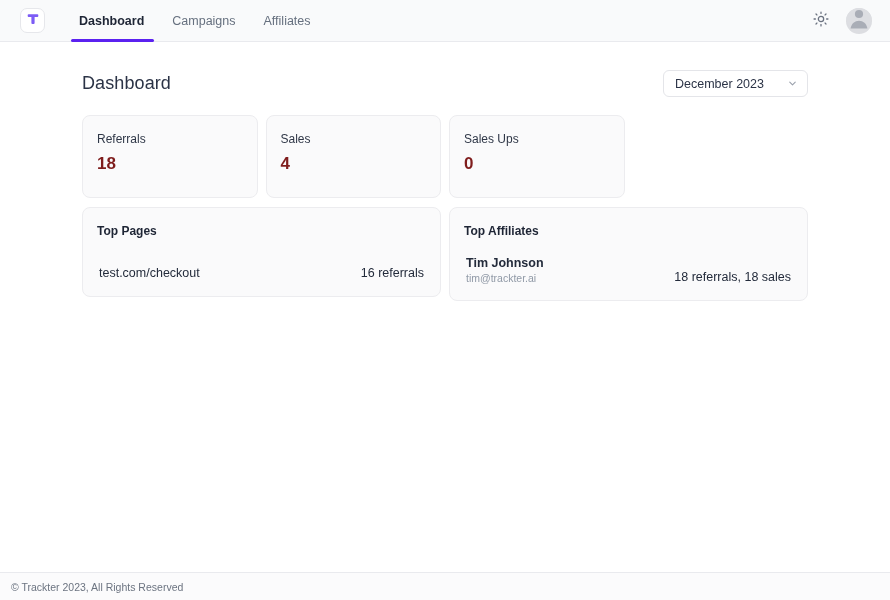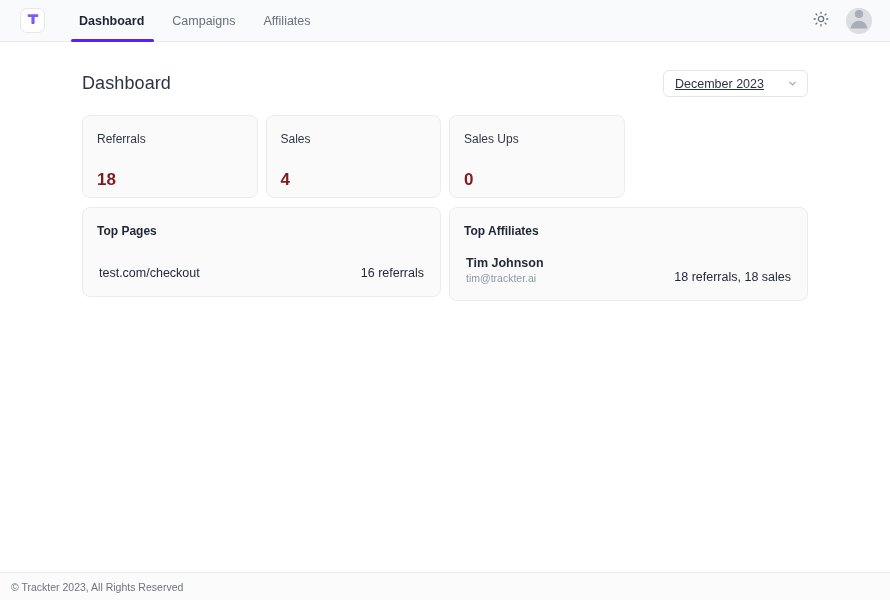--- a/index.html
+++ b/index.html
@@ -143,21 +143,20 @@
     border: 1px solid #e4e5e9;
     border-radius: 6px;
     background: #ffffff;
     display: flex;
     align-items: center;
     justify-content: space-between;
     padding: 0 9px 0 11px;
     font-size: 12.5px;
     color: #2b3346;
     cursor: pointer;
-    text-decoration: underline;
   }
 
   .chev {
     color: #9aa1ac;
     display: flex;
     align-items: center;
   }
 
   
   .stats {
@@ -173,21 +172,21 @@
   }
 
   .stat-card {
     height: 83px;
     padding: 16px 14px 0 14px;
   }
 
   .stat-label {
     font-size: 12px;
     color: #2f3747;
-    margin-bottom: 24px;
+    margin-bottom: 8px;
   }
 
   .stat-value {
     font-size: 17px;
     font-weight: bold;
     color: #7f1d1d;
   }
 
   
   .panels {

